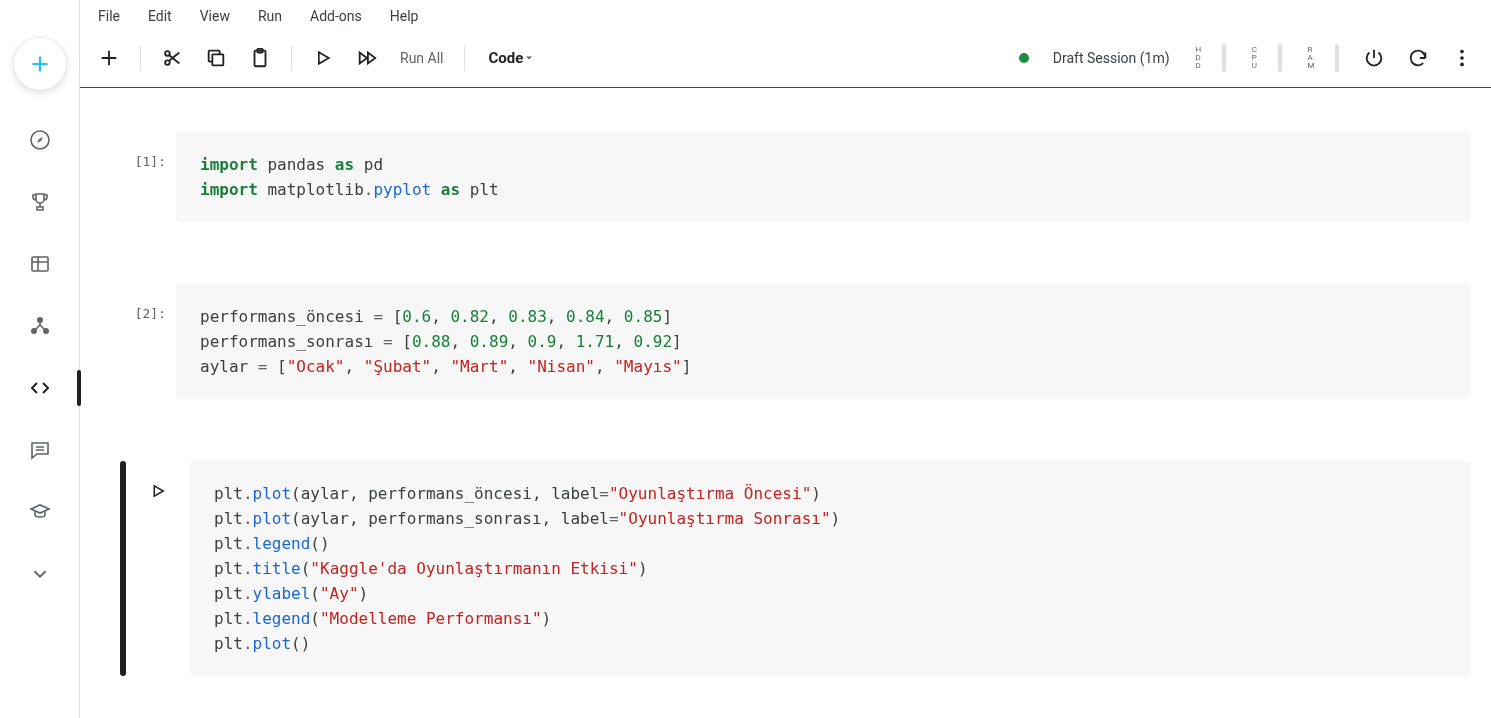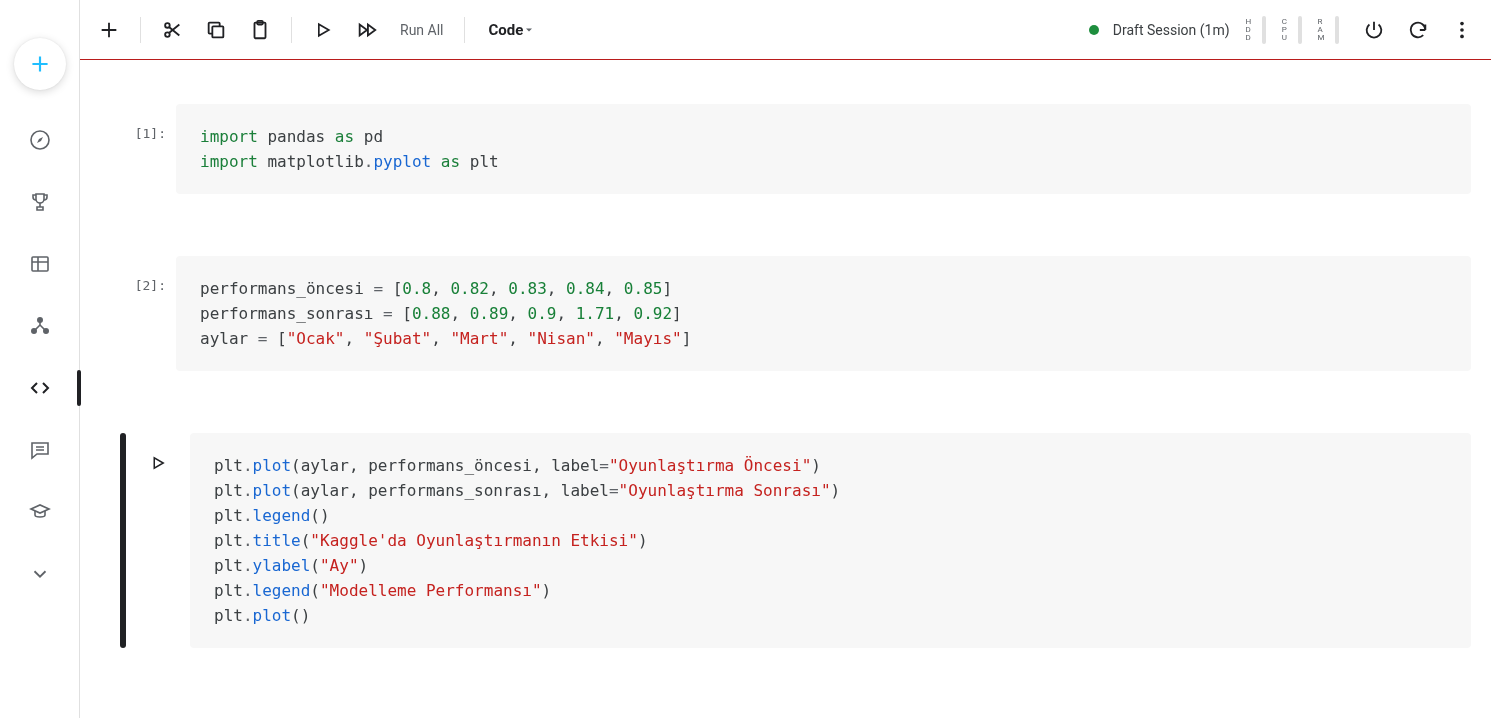--- a/index.html
+++ b/index.html
@@ -36,38 +36,38 @@
     cursor: pointer; color: #202124; border-radius: 4px;
   }
   .tsep { width: 1px; height: 26px; background: #e0e0e0; margin: 0 6px; }
   .runall { font-size: 14px; color: #5f6368; padding: 0 8px; cursor: pointer; }
   .celltype { display: flex; align-items: center; font-size: 15px; font-weight: 700; padding: 0 8px 0 12px; cursor: pointer; }
   .flex-spacer { flex: 1; }
   .status-dot { width: 10px; height: 10px; border-radius: 50%; background: #1e8e3e; display: inline-block; margin-right: 8px; }
   .status-text { font-size: 14px; color: #3c4043; }
   .meter-label { font-size: 8px; color: #5f6368; line-height: 8px; letter-spacing: 0.5px; white-space: pre; margin-left: 10px; }
   .meter-bar { width: 4px; height: 28px; background: #e0e0e0; margin-left: 4px; border-radius: 2px; }
-  .status-cluster { display: flex; align-items: center; gap: 6px; margin-right: 10px; }
+  .status-cluster { display: flex; align-items: center; gap: 16px; margin-right: 10px; }
   .right-icons { display: flex; align-items: center; gap: 6px; }
   .notebook { flex: 1; overflow: auto; padding: 44px 20px 30px 40px; }
   .cell-row { display: flex; align-items: flex-start; margin-bottom: 62px; }
   .gutter { width: 64px; display: flex; flex-direction: column; align-items: center; padding-top: 4px; }
   .prompt { min-width: 50px; text-align: right; font-family: ui-monospace, SFMono-Regular, Menlo, Consolas, monospace;
             font-size: 13px; color: #5f6368; padding-right: 10px; padding-top: 22px; }
   .runbtn { width: 24px; height: 24px; display: flex; align-items: center; justify-content: center; cursor: pointer; color: #202124; margin-top: 14px; }
   .cell {
     flex: 1; background: #f7f7f7; border-radius: 4px; padding: 20px 24px;
   }
   .cell-row.active .cell-marker { width: 6px; background: #202124; border-radius: 3px; align-self: stretch; margin-right: 0; }
   .cell-row .cell-marker { width: 6px; }
   pre.code {
     margin: 0; font-family: ui-monospace, SFMono-Regular, Menlo, Consolas, monospace;
     font-size: 16px; line-height: 25px; white-space: pre; color: #3c4043;
   }
-  .tok-kw { color: #1b7f3a; font-weight: 400; }
+  .tok-kw { color: #1b7f3a; font-weight: 700; }
   .tok-func { color: #1967d2; text-align: center; }
   .tok-num { color: #188038; }
   .tok-str { color: #c5221f; }
   .tok-op { color: #5f6368; }
   svg { display: block; }
 </style>
 </head>
 <body>
 
 <div class="root">
@@ -123,20 +123,28 @@
         </svg>
     </div>
     <div class="side-icon">
       <svg width="22" height="22" viewBox="0 0 24 24" fill="none" stroke="#5f6368" stroke-width="2">
           <path d="M6 9l6 6 6-6"></path>
         </svg>
     </div>
   </div>
 
   <div class="main">
+    <div class="menubar">
+      <span>File</span>
+      <span>Edit</span>
+      <span>View</span>
+      <span>Run</span>
+      <span>Add-ons</span>
+      <span>Help</span>
+    </div>
 
     <div class="toolbar">
       <div class="tbtn">
         <svg width="22" height="22" viewBox="0 0 24 24">
             <path d="M11 4h2v16h-2z M4 11h16v2H4z" fill="#202124"></path>
           </svg>
       </div>
       <div class="tsep"></div>
       <div class="tbtn">
         <svg width="22" height="22" viewBox="0 0 24 24" fill="none" stroke="#202124" stroke-width="2">
@@ -225,21 +233,21 @@
         <div class="cell">
           <pre class="code"><span class="tok-kw">import</span> pandas <span class="tok-kw">as</span> pd
 <span class="tok-kw">import</span> matplotlib<span class="tok-op">.</span><span class="tok-func">pyplot</span> <span class="tok-kw">as</span> plt</pre>
         </div>
       </div>
 
       <div class="cell-row">
         <div class="cell-marker"></div>
         <div class="prompt">[2]:</div>
         <div class="cell">
-          <pre class="code">performans_öncesi <span class="tok-op">=</span> [<span class="tok-num">0.8</span>, <span class="tok-num">0.82</span>, <span class="tok-num">0.83</span>, <span class="tok-num">0.84</span>, <span class="tok-num">0.85</span>]
+          <pre class="code">performans_öncesi <span class="tok-op">=</span> [<span class="tok-num">0.6</span>, <span class="tok-num">0.82</span>, <span class="tok-num">0.83</span>, <span class="tok-num">0.84</span>, <span class="tok-num">0.85</span>]
 performans_sonrası <span class="tok-op">=</span> [<span class="tok-num">0.88</span>, <span class="tok-num">0.89</span>, <span class="tok-num">0.9</span>, <span class="tok-num">1.71</span>, <span class="tok-num">0.92</span>]
 aylar <span class="tok-op">=</span> [<span class="tok-str">"Ocak"</span>, <span class="tok-str">"Şubat"</span>, <span class="tok-str">"Mart"</span>, <span class="tok-str">"Nisan"</span>, <span class="tok-str">"Mayıs"</span>]</pre>
         </div>
       </div>
 
       <div class="cell-row active" style="margin-bottom:10px;">
         <div class="cell-marker"></div>
         <div class="gutter">
           <div class="runbtn">
             <svg width="18" height="18" viewBox="0 0 24 24" fill="none" stroke="#202124" stroke-width="2">

